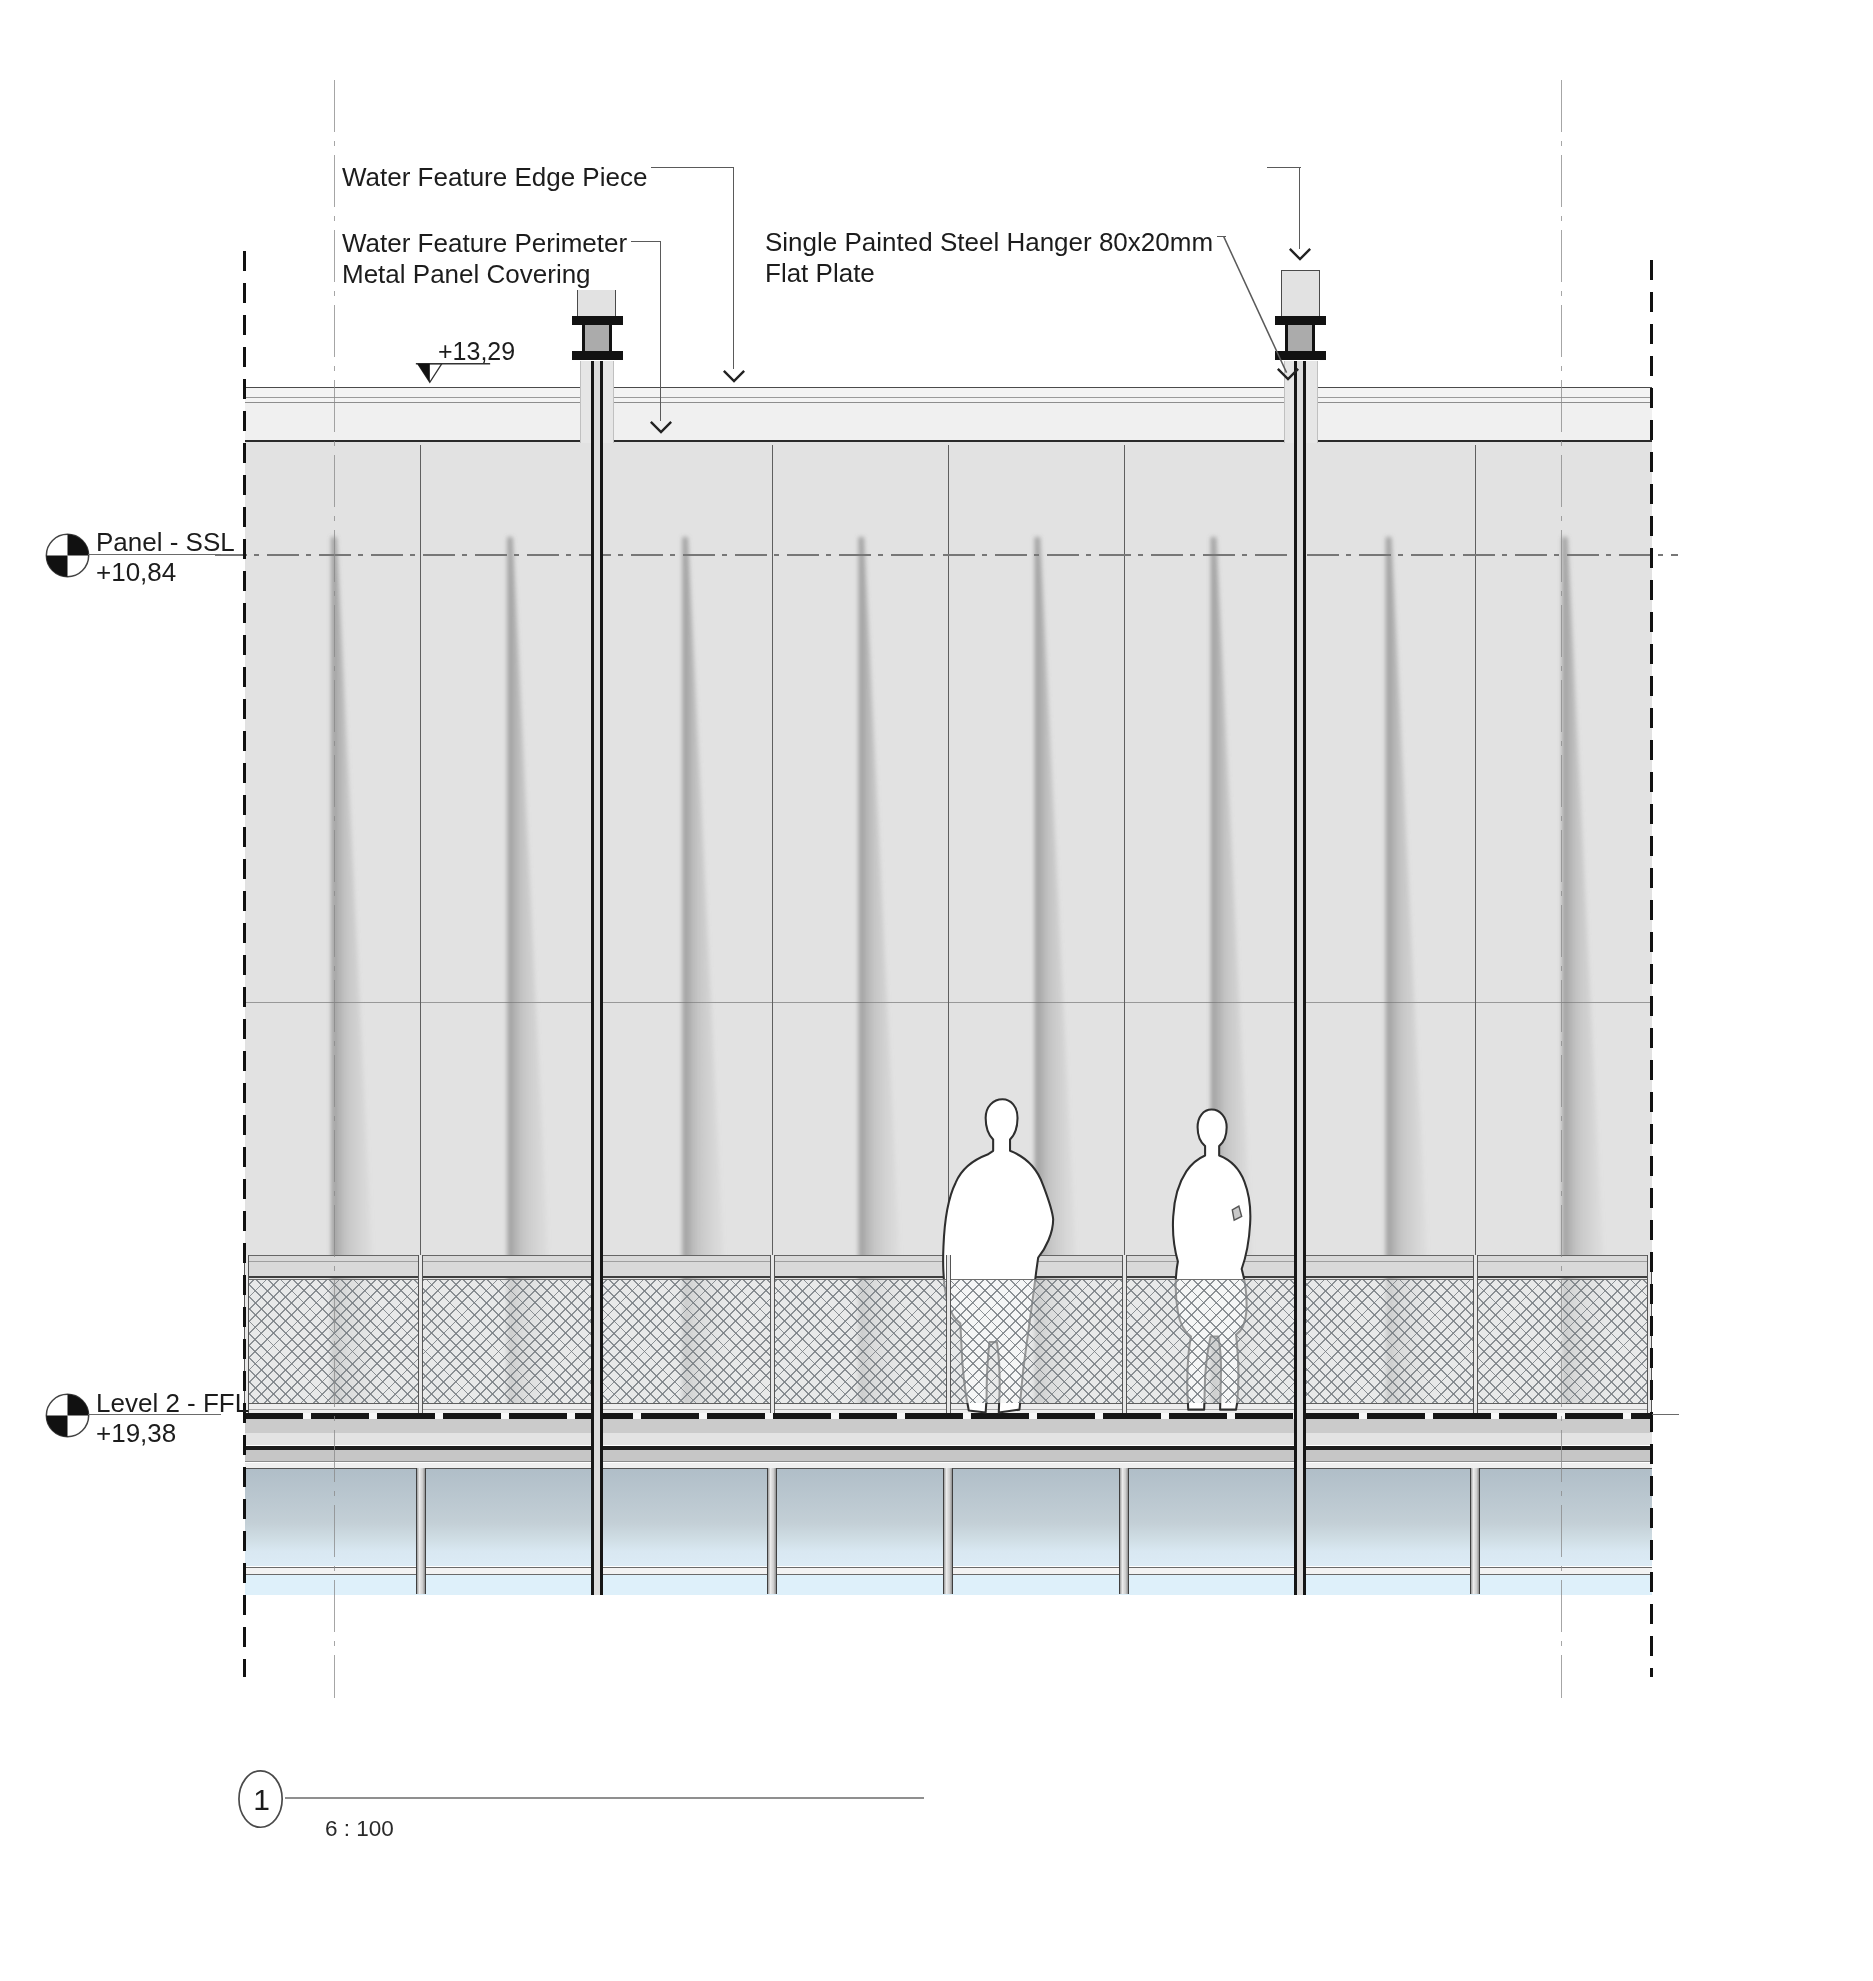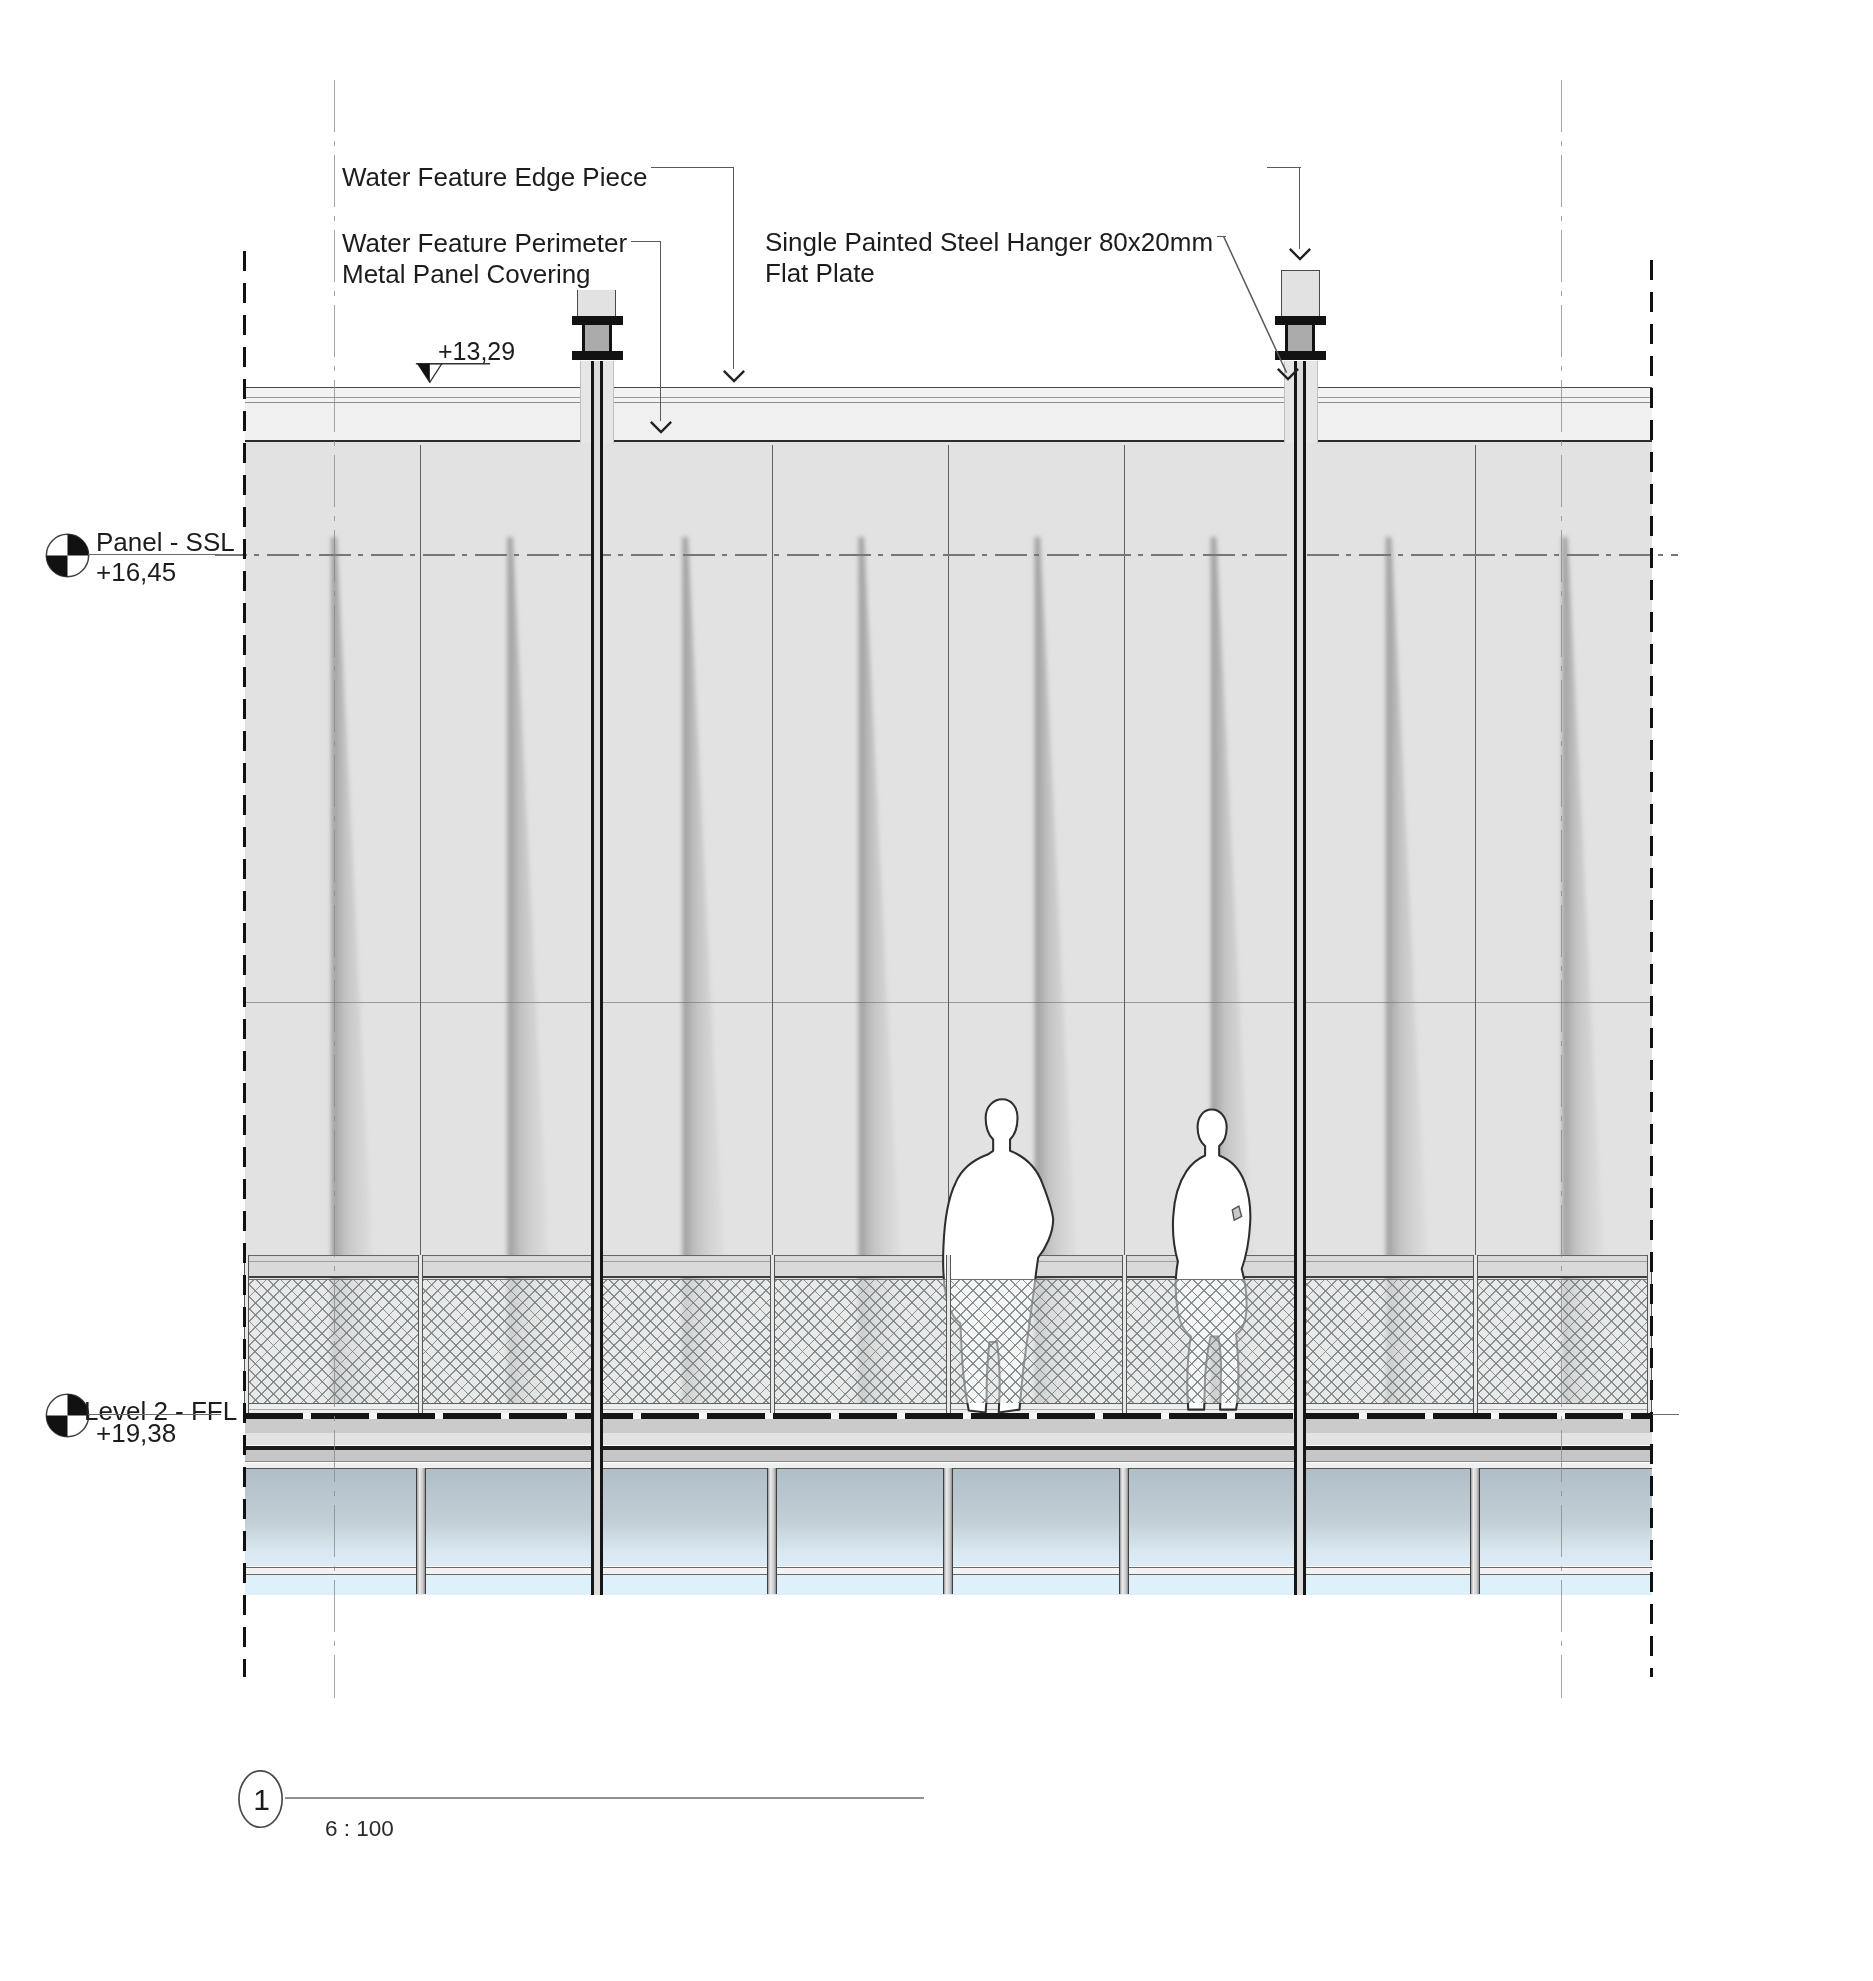--- a/index.html
+++ b/index.html
@@ -204,29 +204,29 @@
   <div class="abs matchline" style="left:1650px;top:260px;height:1417px;"></div>
   <div class="abs gridline" style="left:334px;"></div>
   <div class="abs gridline" style="left:1561px;"></div>
 
   <svg class="abs" style="left:44px;top:532px;z-index:40;" width="47" height="47" viewBox="0 0 50 50">
     <circle cx="25" cy="25" r="22.5" fill="#fff" stroke="#444" stroke-width="1.6"></circle>
     <path d="M25,25 L25,2.5 A22.5,22.5 0 0 1 47.5,25 Z" fill="#111"></path>
     <path d="M25,25 L25,47.5 A22.5,22.5 0 0 1 2.5,25 Z" fill="#111"></path>
   </svg>
   <div class="lvl-name" style="left:96px;top:527px;">Panel - SSL</div>
-  <div class="lvl-val" style="left:96px;top:557px;">+16,45</div>
+  <div class="lvl-val" style="left:96px;top:557px;">+10,84</div>
   <div class="tagline" style="left:88px;top:554px;width:133px;height:1.4px;"></div>
 
   <svg class="abs" style="left:44px;top:1392px;z-index:40;" width="47" height="47" viewBox="0 0 50 50">
     <circle cx="25" cy="25" r="22.5" fill="#fff" stroke="#444" stroke-width="1.6"></circle>
     <path d="M25,25 L25,2.5 A22.5,22.5 0 0 1 47.5,25 Z" fill="#111"></path>
     <path d="M25,25 L25,47.5 A22.5,22.5 0 0 1 2.5,25 Z" fill="#111"></path>
   </svg>
-  <div class="lvl-name" style="left:84px;top:1388px;margin-top:8px;">Level 2 - FFL</div>
+  <div class="lvl-name" style="left:96px;top:1388px;">Level 2 - FFL</div>
   <div class="lvl-val" style="left:96px;top:1418px;">+19,38</div>
   <div class="tagline" style="left:88px;top:1414px;width:133px;height:1.4px;"></div>
   <div class="tagline" style="left:1652px;top:1414px;width:27px;height:1.4px;"></div>
 
   <div class="spot-txt" style="left:438px;top:337px;">+13,29</div>
   <svg class="abs" style="left:412px;top:360px;z-index:40;" width="82" height="26" viewBox="0 0 88 28">
     <line x1="4" y1="4" x2="84" y2="4" stroke="#333" stroke-width="1.6"></line>
     <path d="M6,4 L32,4 L19,24 Z" fill="none" stroke="#333" stroke-width="1.4"></path>
     <path d="M6,4 L19,4 L19,24 Z" fill="#111"></path>
   </svg>

